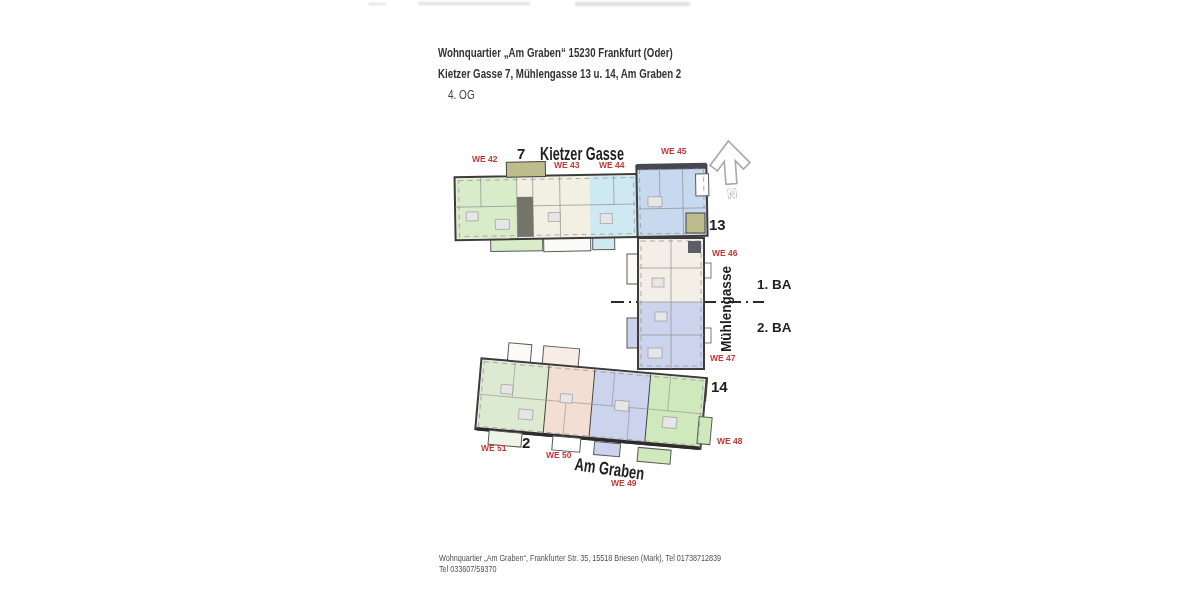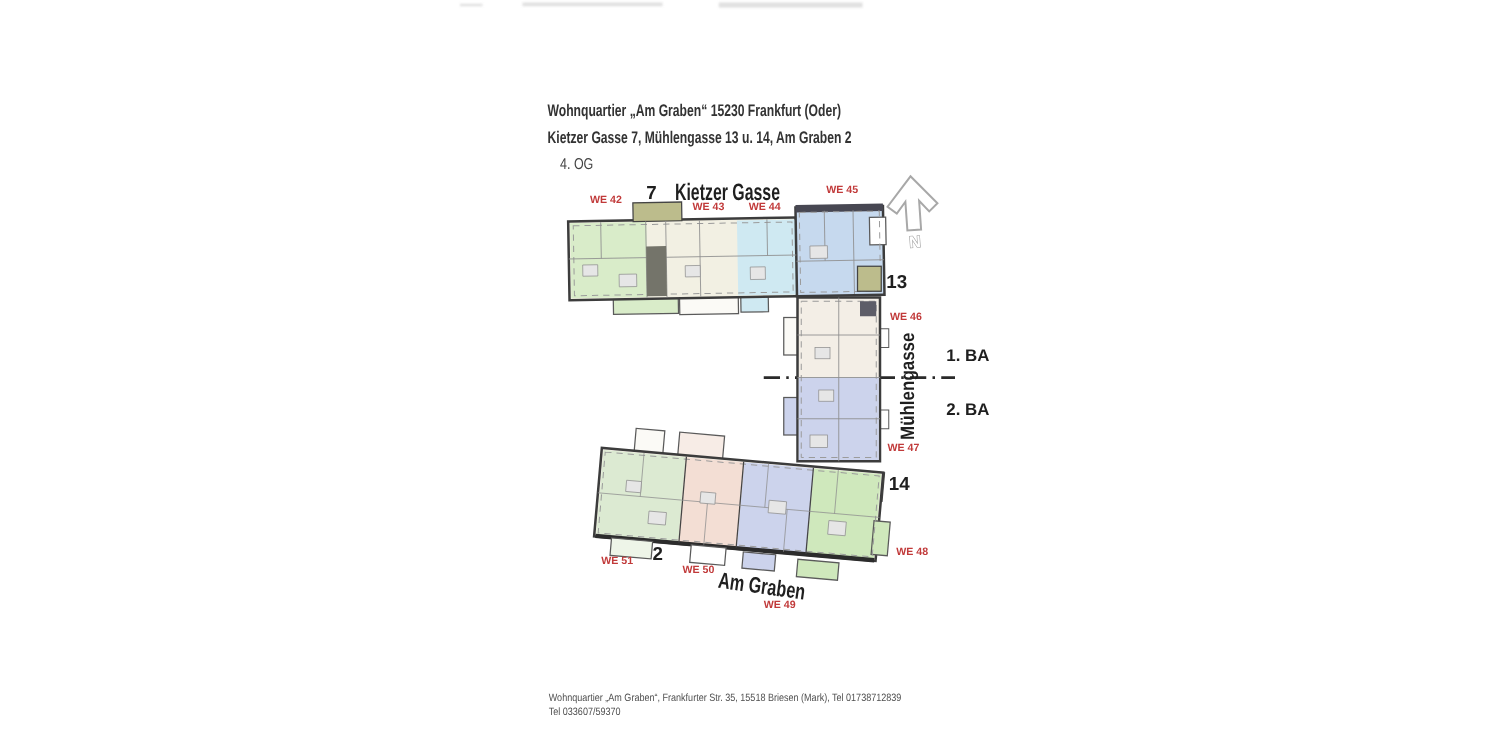--- a/index.html
+++ b/index.html
@@ -1,19 +1,19 @@
 <!DOCTYPE html>
 <html><head>
 <meta charset="utf-8">
 <style>
   html,body{margin:0;padding:0;background:#ffffff;}
   body{width:1200px;height:600px;position:relative;overflow:hidden;
        font-family:"Liberation Sans","DejaVu Sans",sans-serif;}
   .scan-smudge{position:absolute;background:#d6d6d6;filter:blur(1px);opacity:.75;}
-  .title-block{position:absolute;left:438px;top:42px;color:#2e2e2e;margin-top:36px;}
+  .title-block{position:absolute;left:438px;top:42px;color:#2e2e2e;}
   .title-line{font-weight:bold;font-size:13.5px;letter-spacing:0;white-space:nowrap;
               transform:scaleX(.72);transform-origin:left top;line-height:21px;color:#333;}
   .floor-line{font-size:12.5px;color:#434343;margin-top:4px;margin-left:10px;
               transform:scaleX(.8);transform-origin:left top;white-space:nowrap;}
   .footer-block{position:absolute;left:439px;top:553px;color:#4f4f4f;font-size:8.5px;
                 line-height:11px;transform:scaleX(.85);transform-origin:left top;white-space:nowrap;}
   svg{position:absolute;left:0;top:0;}
   text{font-family:"Liberation Sans","DejaVu Sans",sans-serif;}
   .we-label{font-size:8.5px;font-weight:bold;}
   .num-label{font-size:15px;font-weight:bold;}

